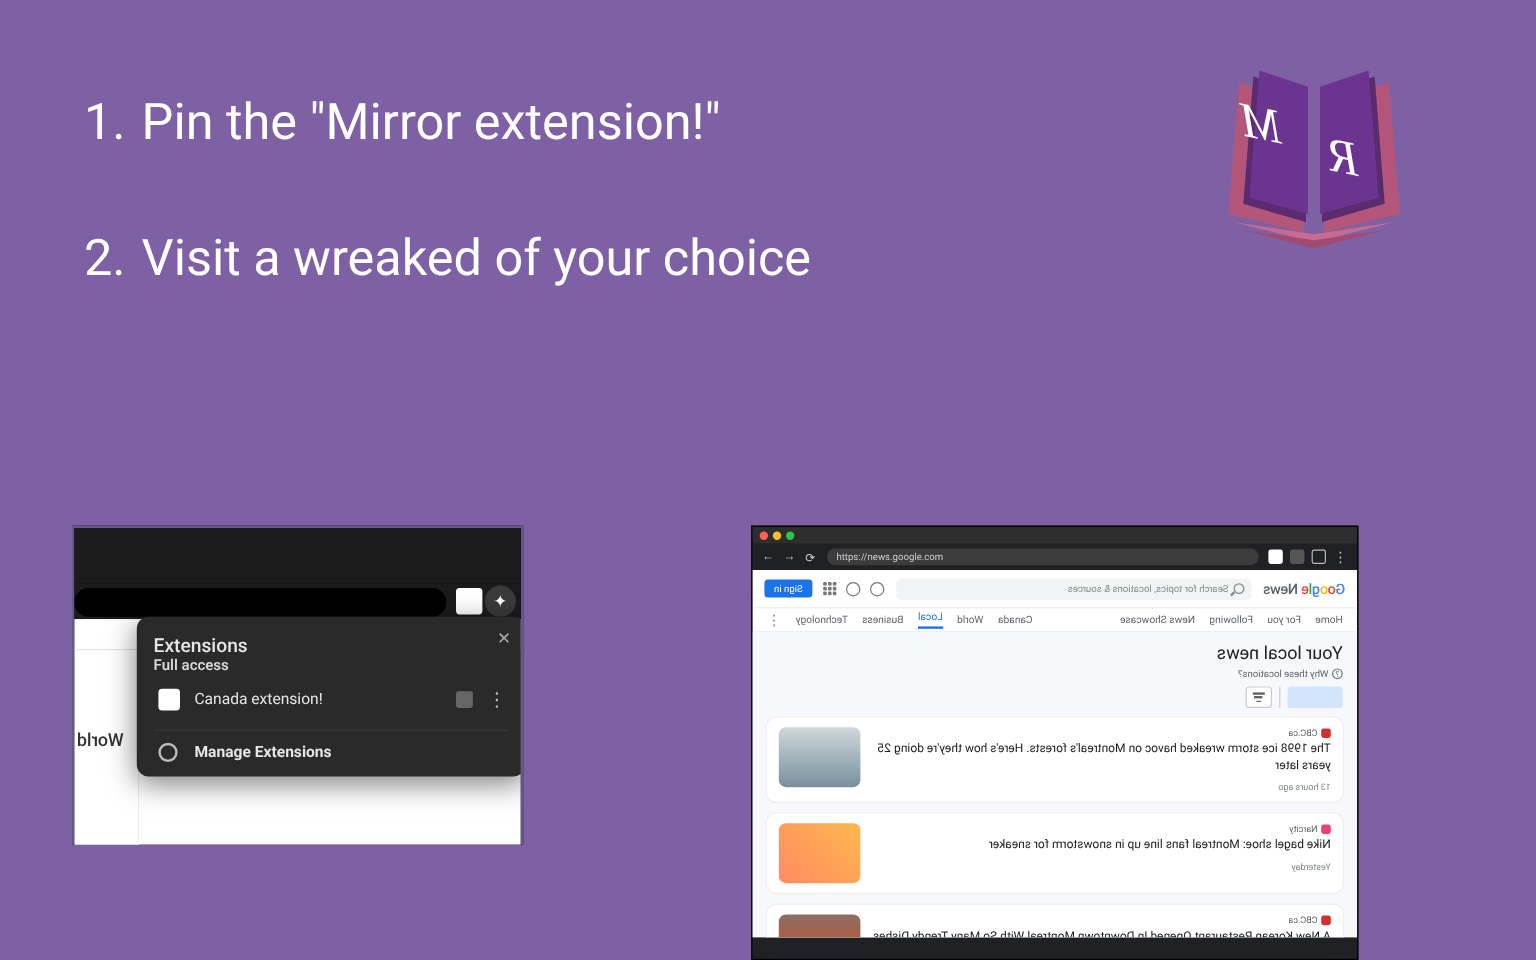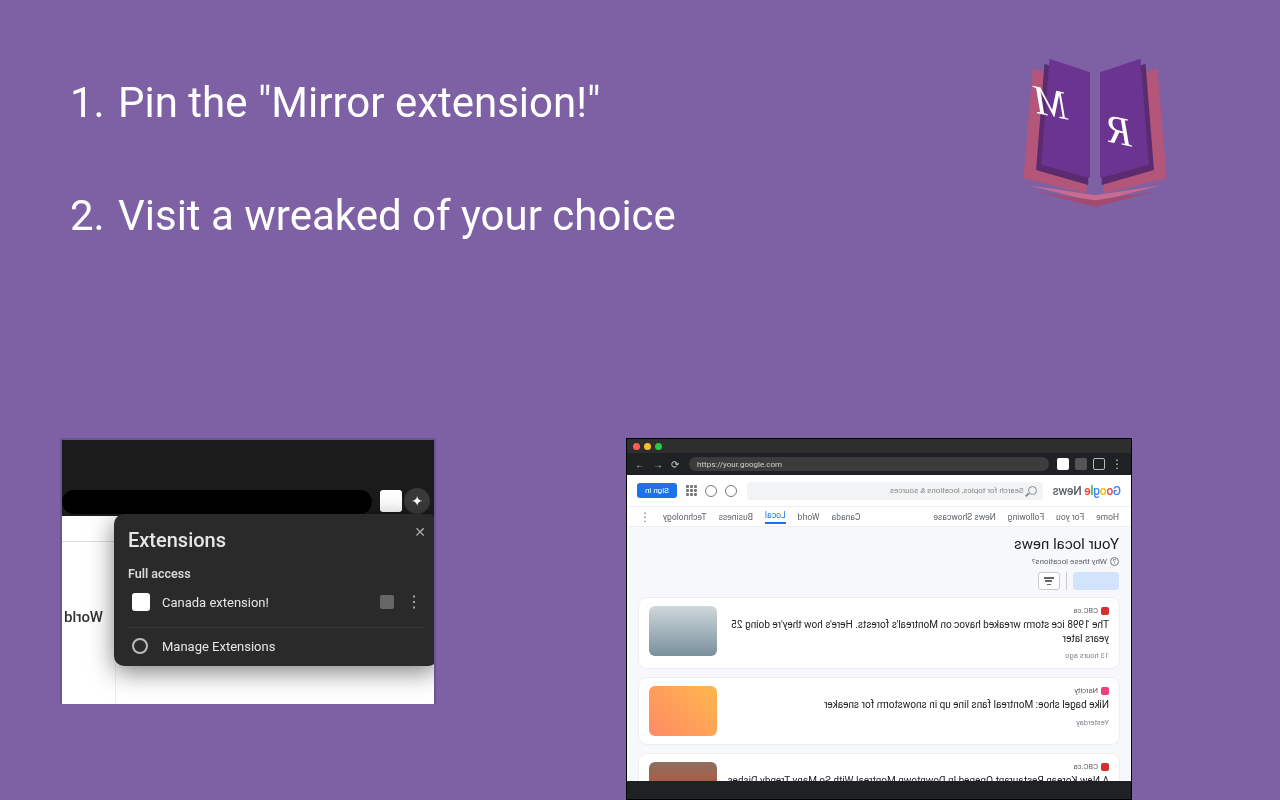--- a/index.html
+++ b/index.html
@@ -90,33 +90,33 @@
 
     
     .popover {
       position:absolute; left:52px; top:74px;
       width:324px; background:#2a2a2a; border-radius:10px;
       box-shadow: 0 6px 24px rgba(0,0,0,.5);
       padding: 14px 14px 10px;
       color:#e6e6e6;
     }
     .popover .close { position:absolute; right:12px; top:10px; color:#aaa; font-size:14px; cursor:default;}
-    .popover .hdr { font-size:20px; font-weight:500; margin-bottom:14px; color:#e6e6e6;}
+    .popover .hdr { font-size:16px; font-weight:500; color:#e6e6e6;}
     .popover .sub { font-size:12.5px; font-weight:600; margin-bottom:4px; color:#d8d8d8;}
     .popover .desc { font-size:12.5px; color:#bababa; line-height:1.4; margin-bottom:12px;}
     .popover .item {
       display:flex; align-items:center; gap:12px; padding:8px 4px; border-radius:6px;
     }
     .popover .item .ico { width:18px;height:18px;background:#fff;border-radius:3px;}
     .popover .item .lbl { flex:1; font-size:13px; color:#e6e6e6;}
     .popover .pin { width:14px;height:14px; background:#666; border-radius:2px;}
     .popover .dots { width:14px; text-align:center; color:#bbb; font-size:16px; line-height:10px;}
     .popover .footer {
       display:flex; align-items:center; gap:14px; padding:10px 4px 2px;
-      border-top:1px solid #3a3a3a; margin-top:8px;
+      border-top:1px solid #3a3a3a; margin-top:8px;font-weight:bold;
     }
     .popover .gear { width:16px;height:16px; border:2px solid #bbb; border-radius:50%;}
     .popover .footer .lbl { font-size:13px; color:#e6e6e6;}
 
     
     .shot-right {
       position: absolute;
       left: 626px; top: 438px;
       width: 506px; height: 362px;
       background:#202124;
@@ -278,21 +278,21 @@
   <div class="chrome-top">
     <div class="tl-dot tl-r"></div>
     <div class="tl-dot tl-y"></div>
     <div class="tl-dot tl-g"></div>
   </div>
   <div class="addr">
     <span class="nav-ico">←</span>
     <span class="nav-ico">→</span>
     <span class="nav-ico">⟳</span>
     <div class="url-pill">
-      <span>https://your.google.com</span>
+      <span>https://news.google.com</span>
     </div>
     <div class="tb-right">
       <div class="tb-ico" style="background:#fff;"></div>
       <div class="tb-ico" style="background:#555;"></div>
       <div class="tb-ico" style="border:1.5px solid #bbb;border-radius:2px;"></div>
       <span style="color:#ccc;font-size:12px;">⋮</span>
     </div>
   </div>
 
   <div class="mirror-page">

